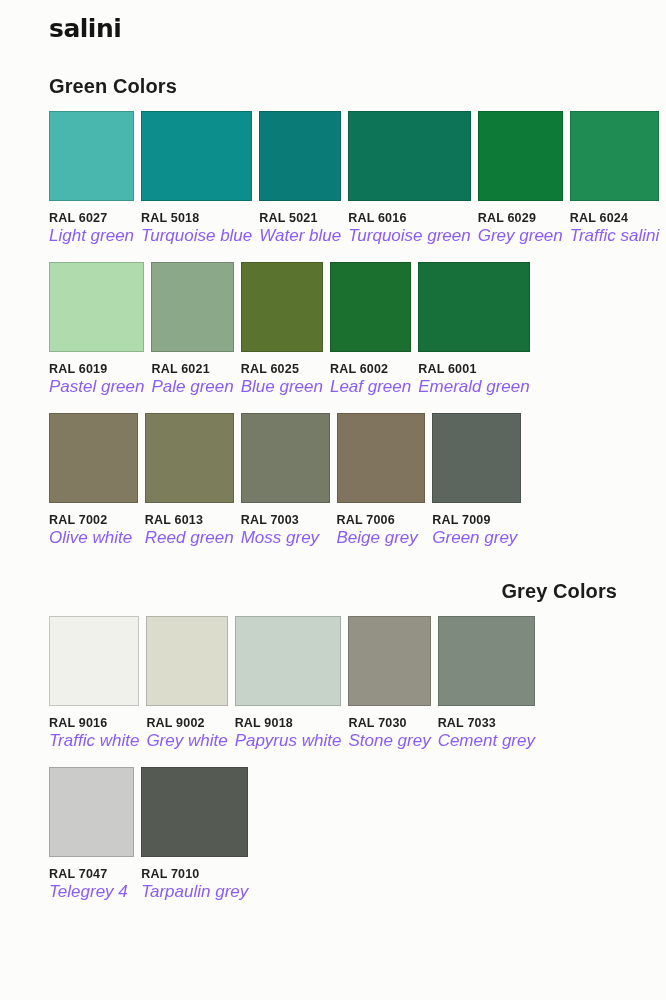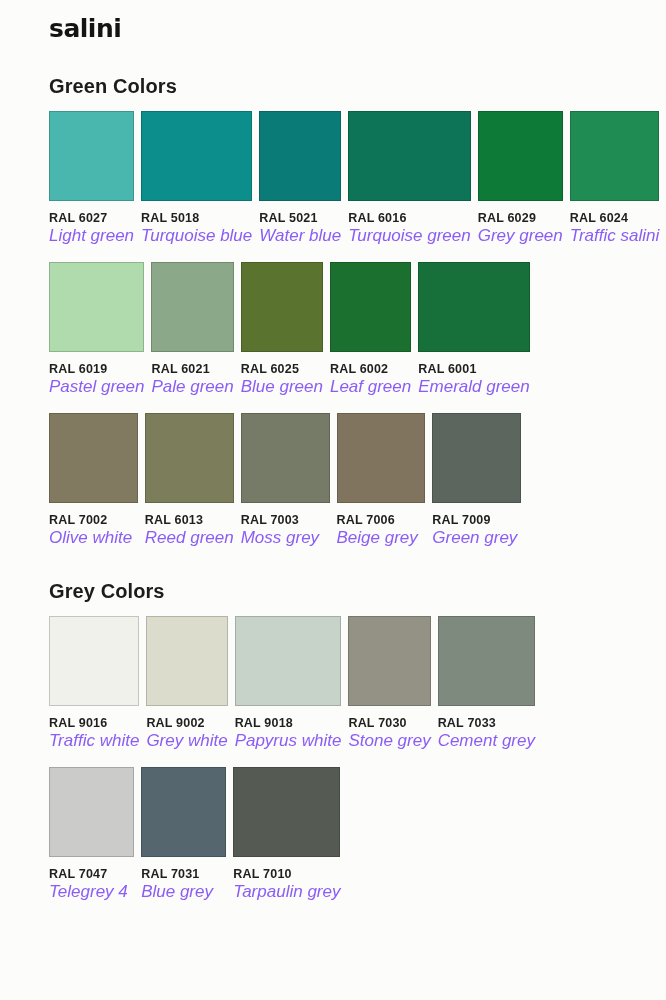--- a/index.html
+++ b/index.html
@@ -14,21 +14,21 @@
   .header { padding-top:12px; height:36px; }
   .logo {
     font-family:"DejaVu Sans", sans-serif;
     font-weight:700; font-size:25px; color:#141414;
     letter-spacing:-0.5px; line-height:34px;
   }
   .section-title {
     font-size:20px; font-weight:700; color:#1c1c1c;
     margin:27px 0 13px 0; letter-spacing:0.1px;
   }
-  .section-title.second { margin-top:34px; }
+  .section-title.second { margin-top:34px;text-align:right; }
   .row {
     display:grid;
     grid-template-columns:repeat(6, 1fr);
     column-gap:7px;
     margin-bottom:18px;
   }
   .swatch {
     height:90px;
     border:1px solid rgba(0,0,0,0.18);
     box-sizing:border-box;
@@ -178,24 +178,19 @@
     </div>
   </div>
 
   <div class="row">
     <div>
       <div class="swatch" style="background-color: rgb(203, 204, 202);"></div>
       <div class="code">RAL 7047</div>
       <div class="cname">Telegrey 4</div>
     </div>
     <div>
-      <div class="swatch" style="background-color: rgb(86, 102, 110);"></div>
-      <div class="code">RAL 7031</div>
-      <div class="cname">Blue grey</div>
-    </div>
-    <div>
       <div class="swatch" style="background-color: rgb(85, 91, 82);"></div>
       <div class="code">RAL 7010</div>
       <div class="cname">Tarpaulin grey</div>
     </div>
   </div>
 
 </div>
 
 </body></html>

